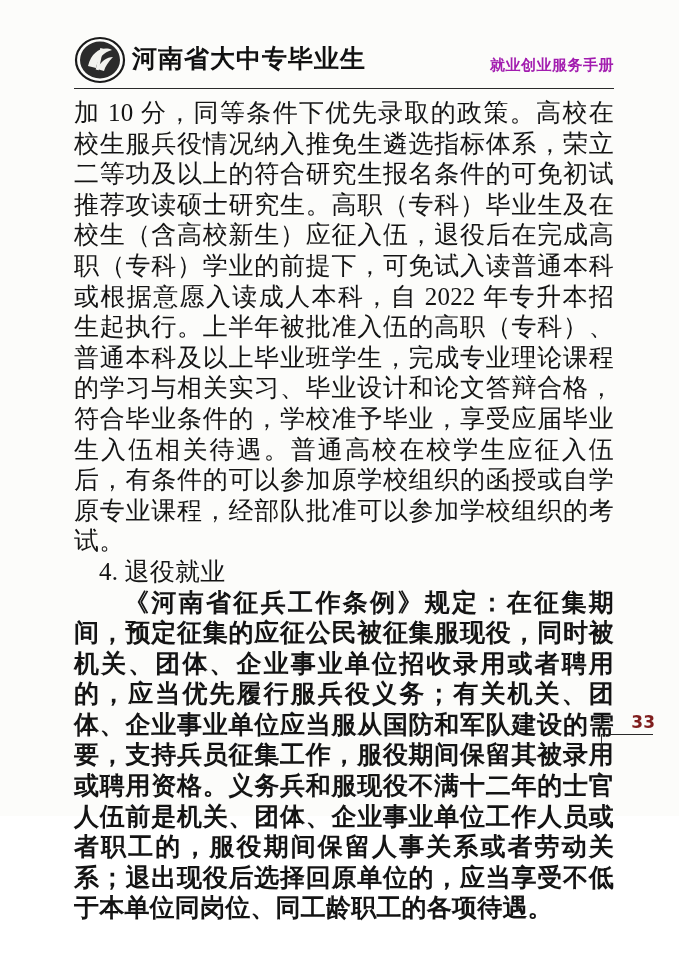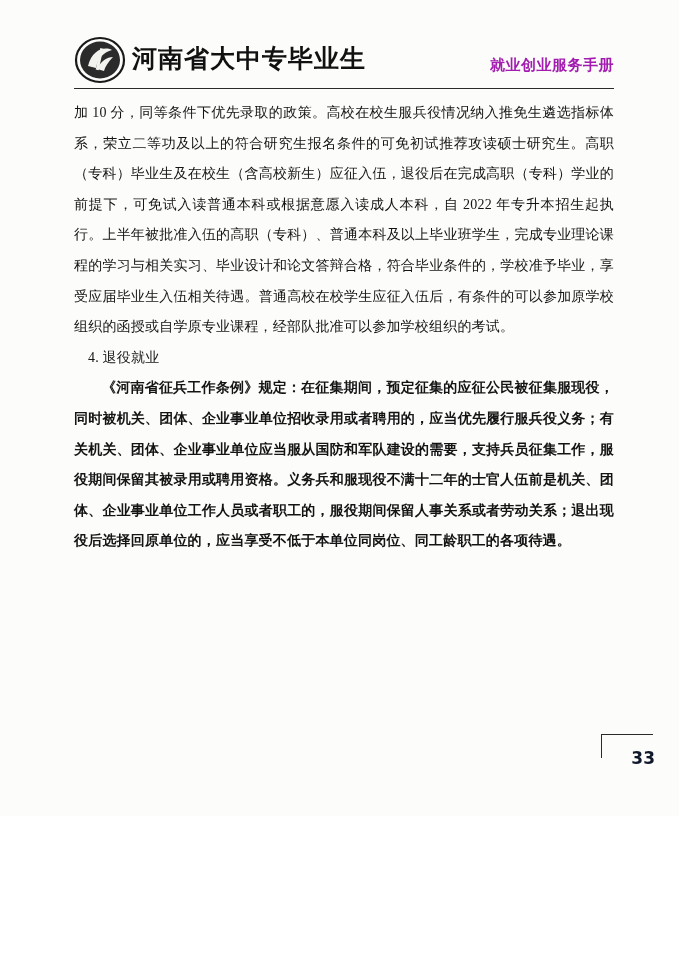--- a/index.html
+++ b/index.html
@@ -72,21 +72,21 @@
 
   
   .content {
     position: absolute;
     left: 74px;
     top: 98px;
     width: 540px;
   }
   p.para {
     margin: 0;
-    font-size: 14px;
+    font-size: 25px;
     line-height: 30.6px;
     text-align: justify;
     text-justify: inter-ideograph;
     letter-spacing: 0.2px;
     color: #141414;
   }
   p.indent2 { text-indent: 2em; font-weight: bold; }
   p.indent1 { text-indent: 1em; }
 
   
@@ -97,22 +97,21 @@
     width: 60px;
     height: 42px;
   }
   .folio-num {
     position: absolute;
     right: 6px;
     top: 0;
     font-family: "DejaVu Sans", sans-serif;
     font-size: 17px;
     font-weight: bold;
-    color: #0f172a;
-    margin-top: 36px;
+    color: #7f1d1d;
   }
   .folio-rule-h {
     position: absolute;
     left: 0;
     top: 22px;
     width: 52px;
     border-top: 1.4px solid #2a2a2a;
   }
   .folio-rule-v {
     position: absolute;

